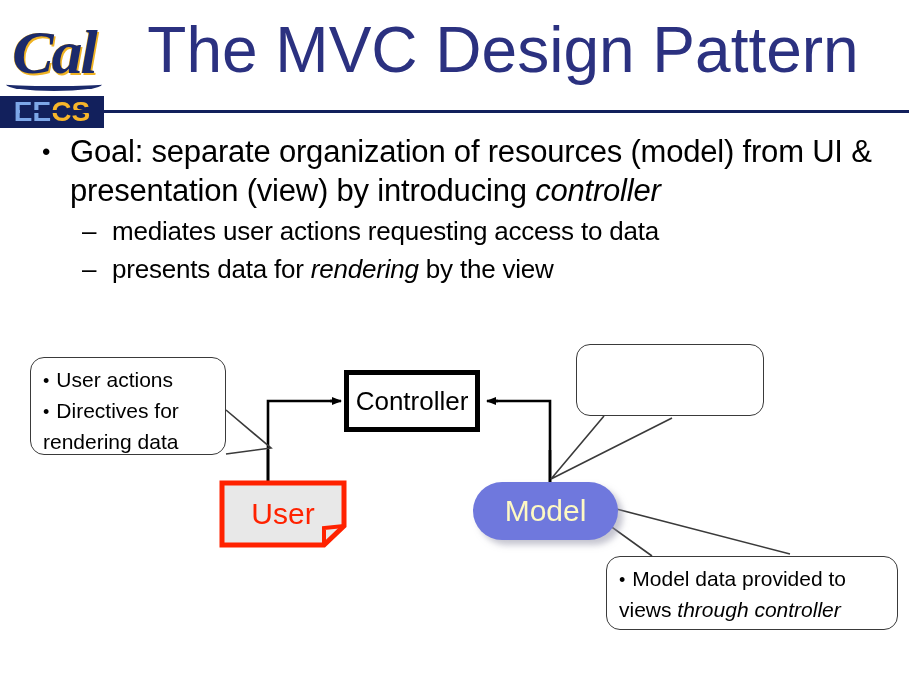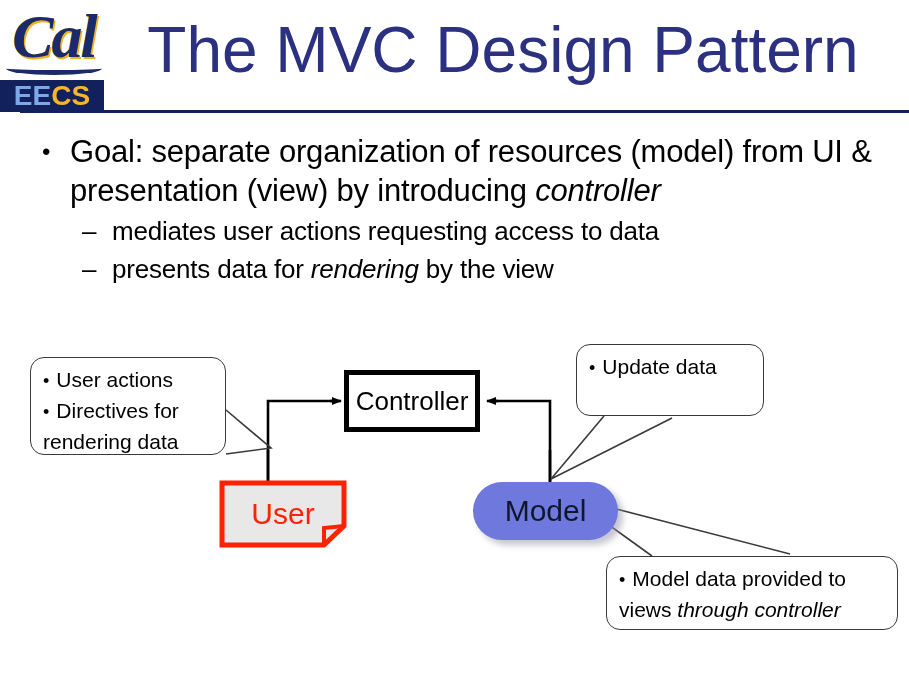--- a/index.html
+++ b/index.html
@@ -18,21 +18,21 @@
 
   
   #slide-header {
     position: absolute;
     left: 0; top: 0;
     width: 909px;
     height: 118px;
   }
   #cal-logo-block {
     position: absolute;
-    left: 0; top: 0;
+    left: 0; top: 16px;
     width: 108px;
     height: 112px;
   }
   #cal-script {
     position: absolute;
     left: 0; top: -4px;
     width: 108px;
     height: 82px;
     font-family: "Liberation Serif", serif;
     font-style: italic;
@@ -231,21 +231,21 @@
     top: 152px;
     width: 145px;
     height: 58px;
     background: #6f78dd;
     border-radius: 29px;
     box-shadow: 5px 5px 6px rgba(150,150,170,0.55);
     display: flex;
     align-items: center;
     justify-content: center;
     font-size: 30px;
-    color: #0f172a;
+    color: #fef9c3;
   }
 </style>
 </head>
 <body>
 
 <div id="slide-header">
 
   <div id="cal-logo-block">
     <div id="cal-script">Cal</div>
     <div id="cal-underline-swoosh"></div>
@@ -299,21 +299,20 @@
     <path d="M652,226 L570,167 L790,224" stroke="#3a3a3a" stroke-width="1.6" fill="none"></path>
   </svg>
 
   <div class="callout-box" id="callout-user-actions">
     <div class="cb-line cb-dot">User actions</div>
     <div class="cb-line cb-dot">Directives for</div>
     <div class="cb-line">rendering data</div>
   </div>
 
   <div class="callout-box" id="callout-read-update">
-    <div class="cb-line cb-dot">Update data</div>
   </div>
 
   <div class="callout-box" id="callout-model-data">
     <div class="cb-line cb-dot">Model data provided to</div>
     <div class="cb-line"><span>views </span><span class="it">through controller</span></div>
   </div>
 
   <div id="controller-box">
     <span>Controller</span>
   </div>

